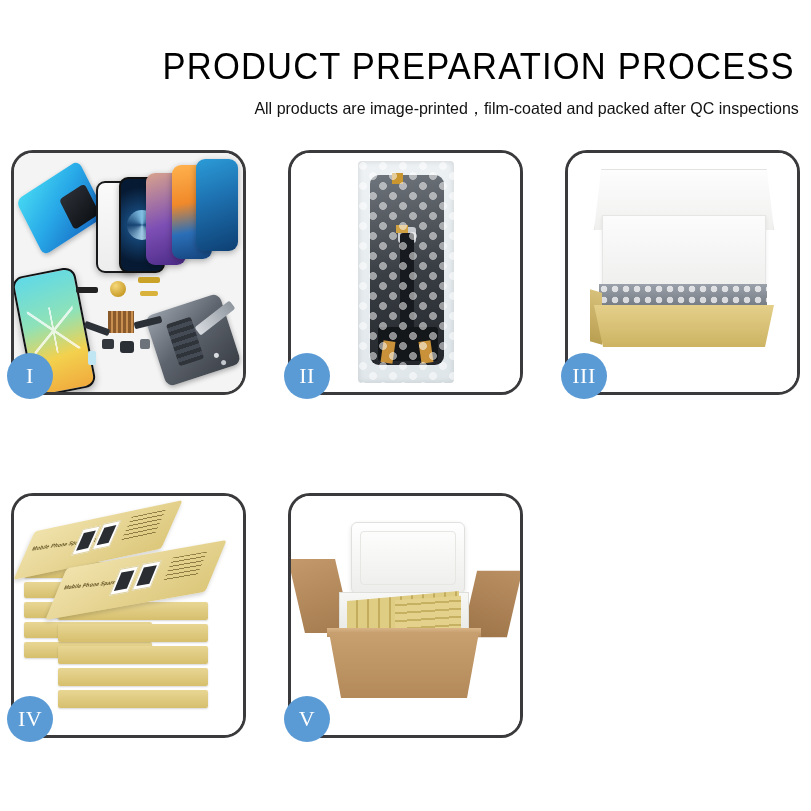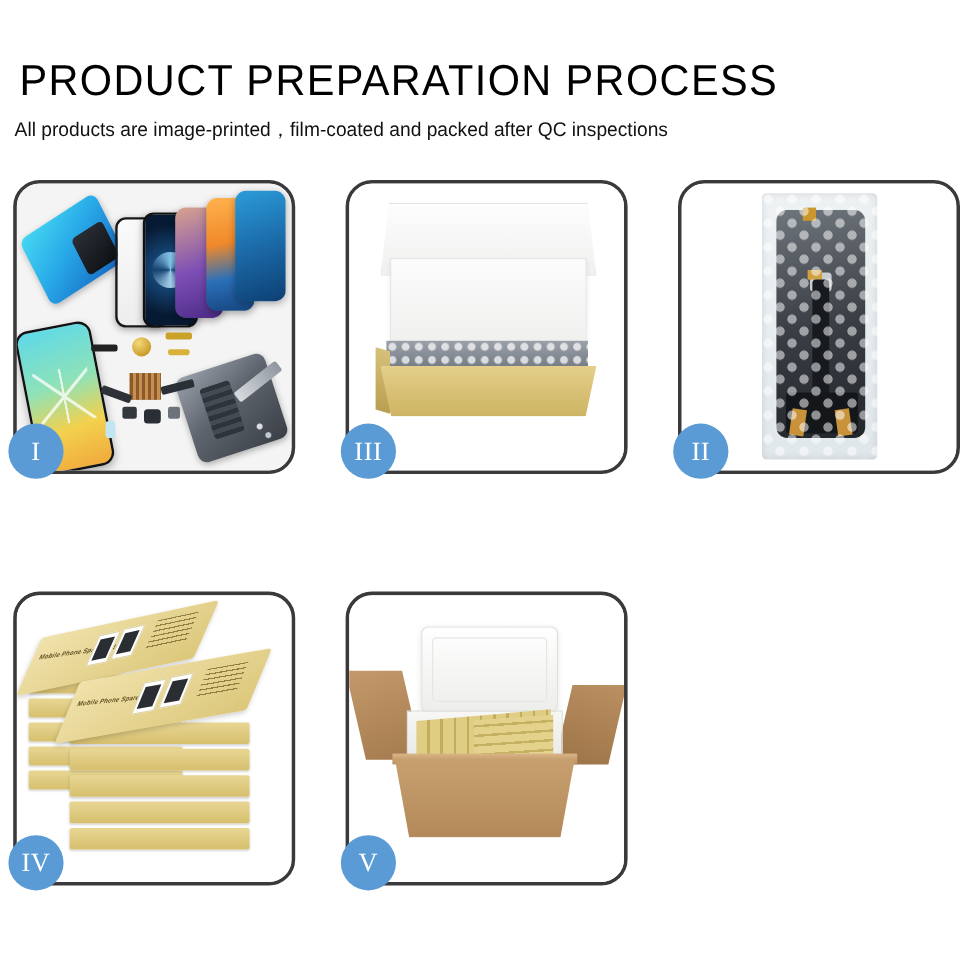--- a/index.html
+++ b/index.html
@@ -1,21 +1,21 @@
 <!DOCTYPE html>
 <html><head>
 <meta charset="utf-8">
 <style>
   html,body{margin:0;padding:0;}
   body{
     width:811px;height:811px;background:#ffffff;
     font-family:"Liberation Sans","DejaVu Sans",sans-serif;
     overflow:hidden;position:relative;
   }
-  .header{text-align:left;padding-top:46px;}
+  .header{text-align:right;padding-top:46px;}
   .title{
     font-size:36px;font-weight:400;color:#000;letter-spacing:1.2px;
     line-height:42px;white-space:nowrap;transform:scaleX(0.96);
   }
   .subtitle{
     font-size:16.5px;font-weight:400;color:#111;line-height:22px;
     margin-top:9px;white-space:nowrap;transform:scaleX(0.97);
   }
   .grid{
     position:absolute;left:11px;top:150px;width:789px;
@@ -283,53 +283,53 @@
         <div class="sm4"></div>
         <div class="tweez"></div>
         <div class="screws"></div>
       </div>
     </div>
     <div class="badge">I</div>
   </div>
 
   <div class="panel">
     <div class="panel-inner">
-      <div class="p3">
-        <div class="fbox-lid"></div>
-        <div class="fbox-paper"></div>
-        <div class="fbox-wrap"></div>
-        <div class="fbox-side"></div>
-        <div class="fbox-front"></div>
-      </div>
-    </div>
-    <div class="badge">III</div>
-  </div>
-
-  <div class="panel">
-    <div class="panel-inner">
       <div class="p2">
         <div class="bubble-bag">
           <div class="bagscreen">
             <div class="bag-tape1"></div>
             <div class="bag-chip"></div>
             <div class="bag-tape2"></div>
             <div class="bag-flex"></div>
             <div class="bag-foot"></div>
             <div class="bag-tape3"></div>
             <div class="bag-tape4"></div>
           </div>
           <div class="bubbles"></div>
         </div>
       </div>
     </div>
     <div class="badge">II</div>
   </div>
 
   <div class="panel">
     <div class="panel-inner">
+      <div class="p3">
+        <div class="fbox-lid"></div>
+        <div class="fbox-paper"></div>
+        <div class="fbox-wrap"></div>
+        <div class="fbox-side"></div>
+        <div class="fbox-front"></div>
+      </div>
+    </div>
+    <div class="badge">III</div>
+  </div>
+
+  <div class="panel">
+    <div class="panel-inner">
       <div class="p4">
         <div class="stackA">
           <div class="gbox" style="top:66px"></div>
           <div class="gbox" style="top:86px"></div>
           <div class="gbox" style="top:106px"></div>
           <div class="gbox" style="top:126px"></div>
           <div class="gbox" style="top:146px"></div>
         </div>
         <div class="stackB">
           <div class="gbox" style="top:106px"></div>

